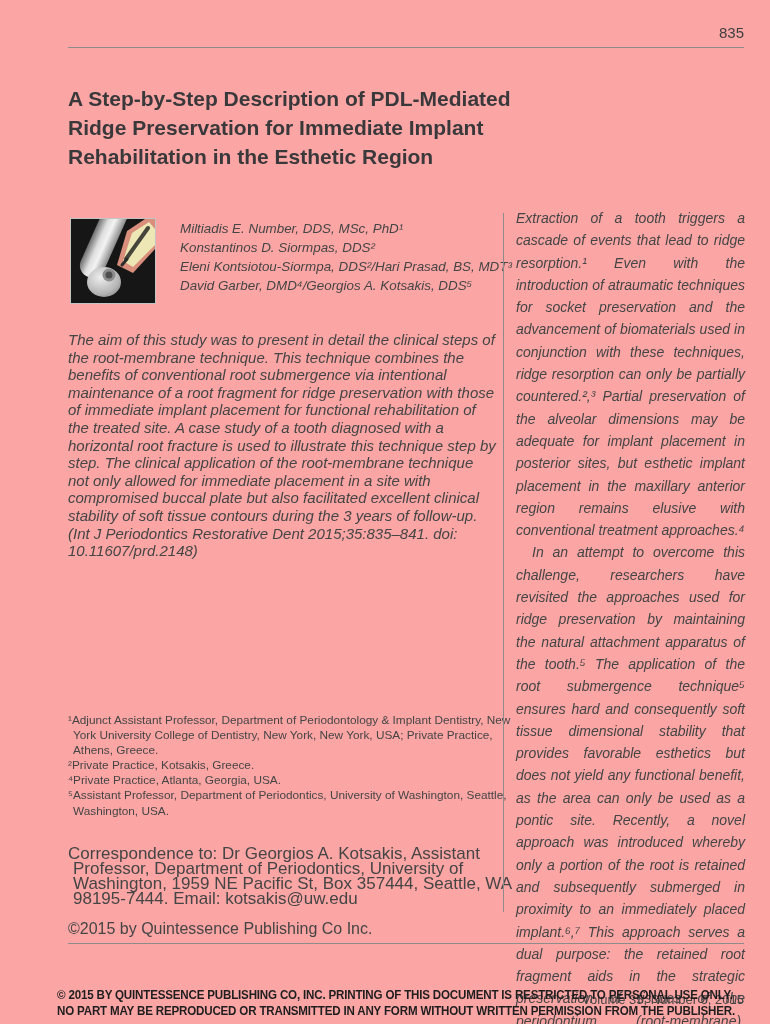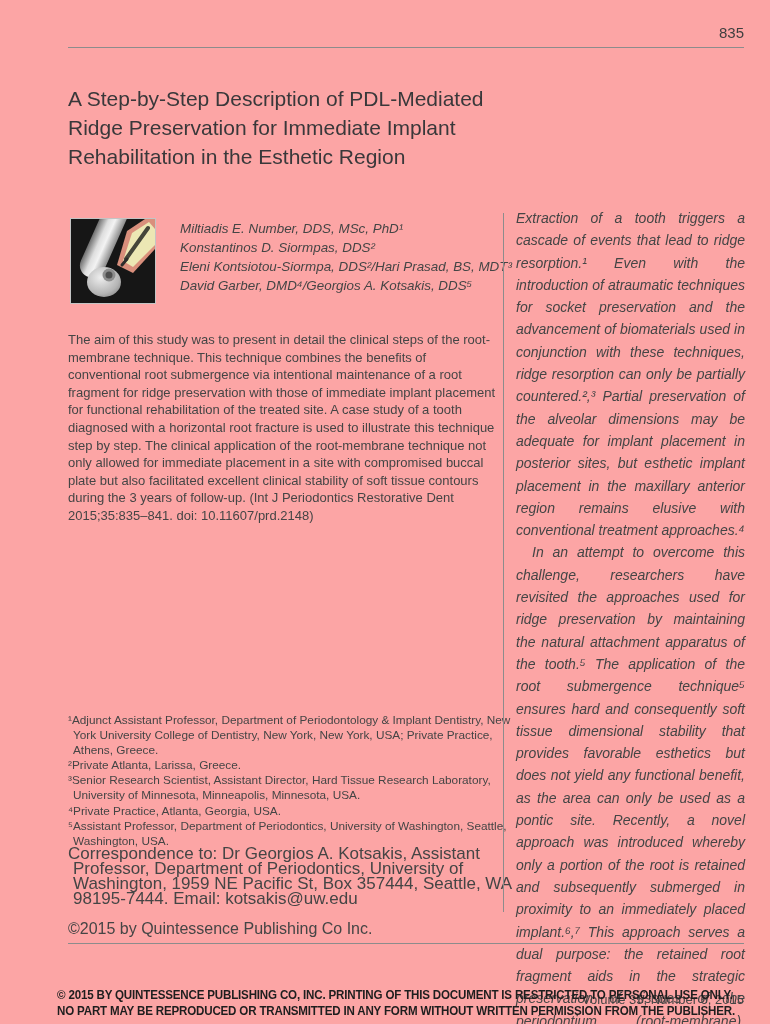--- a/index.html
+++ b/index.html
@@ -15,38 +15,38 @@
   #header-rule { left:68px; width:676px; top:47px; }
   #footer-rule { left:68px; width:676px; top:943px; }
 
   .page-number {
     position:absolute; top:24px; right:26px;
     font-size:15px; color:#3f3f3f;
   }
 
   .title {
     position:absolute; left:68px; top:84px;
-    font-size:21px; line-height:29px; font-weight:400;
+    font-size:21px; line-height:29px; font-weight:700;
     color:#39383a; letter-spacing:0px; white-space:nowrap;
   }
 
   .author-row { position:absolute; left:70px; top:218px; display:flex; }
   .thumb {
     width:84px; height:84px; border:1px solid #c4c4c4; background:#161616;
     flex:0 0 auto;
   }
   .authors {
     margin-left:24px; padding-top:1px;
     font-style:italic; font-size:13.4px; line-height:19px; color:#454545;
     white-space:nowrap;
   }
 
   .abstract {
     position:absolute; left:68px; top:331px; width:428px;
-    font-size:13px; line-height:17.6px; color:#454545;
+    font-style:italic; font-size:15px; line-height:17.6px; color:#454545;
   }
 
   .affiliations {
     position:absolute; left:68px; top:713px; width:448px;
     font-size:11.8px; line-height:15.1px; color:#454545;
   }
   .affiliations .fn { padding-left:5px; text-indent:-5px; }
 
   .correspondence {
     position:absolute; left:68px; top:846px; width:452px;
@@ -130,22 +130,21 @@
       <div>Konstantinos D. Siormpas, DDS²</div>
       <div>Eleni Kontsiotou-Siormpa, DDS²/Hari Prasad, BS, MDT³</div>
       <div>David Garber, DMD⁴/Georgios A. Kotsakis, DDS⁵</div>
     </div>
   </div>
 
   <div class="abstract">The aim of this study was to present in detail the clinical steps of the root-membrane technique. This technique combines the benefits of conventional root submergence via intentional maintenance of a root fragment for ridge preservation with those of immediate implant placement for functional rehabilitation of the treated site. A case study of a tooth diagnosed with a horizontal root fracture is used to illustrate this technique step by step. The clinical application of the root-membrane technique not only allowed for immediate placement in a site with compromised buccal plate but also facilitated excellent clinical stability of soft tissue contours during the 3 years of follow-up. (Int J Periodontics Restorative Dent 2015;35:835–841. doi: 10.11607/prd.2148)</div>
 
   <div class="affiliations">
     <div class="fn">¹Adjunct Assistant Professor, Department of Periodontology &amp; Implant Dentistry, New York University College of Dentistry, New York, New York, USA; Private Practice, Athens, Greece.</div>
-    <div class="fn">²Private Atlanta, Larissa, Greece.</div>
-    <div class="fn">³Senior Research Scientist, Assistant Director, Hard Tissue Research Laboratory, University of Minnesota, Minneapolis, Minnesota, USA.</div>
+    <div class="fn">²Private Practice, Kotsakis, Greece.</div>
     <div class="fn">⁴Private Practice, Atlanta, Georgia, USA.</div>
     <div class="fn">⁵Assistant Professor, Department of Periodontics, University of Washington, Seattle, Washington, USA.</div>
   </div>
 
   <div class="correspondence">Correspondence to: Dr Georgios A. Kotsakis, Assistant Professor, Department of Periodontics, University of Washington, 1959 NE Pacific St, Box 357444, Seattle, WA 98195-7444. Email: kotsakis@uw.edu</div>
 
   <div class="copyright">©2015 by Quintessence Publishing Co Inc.</div>
 
   <div class="divider"></div>
 

